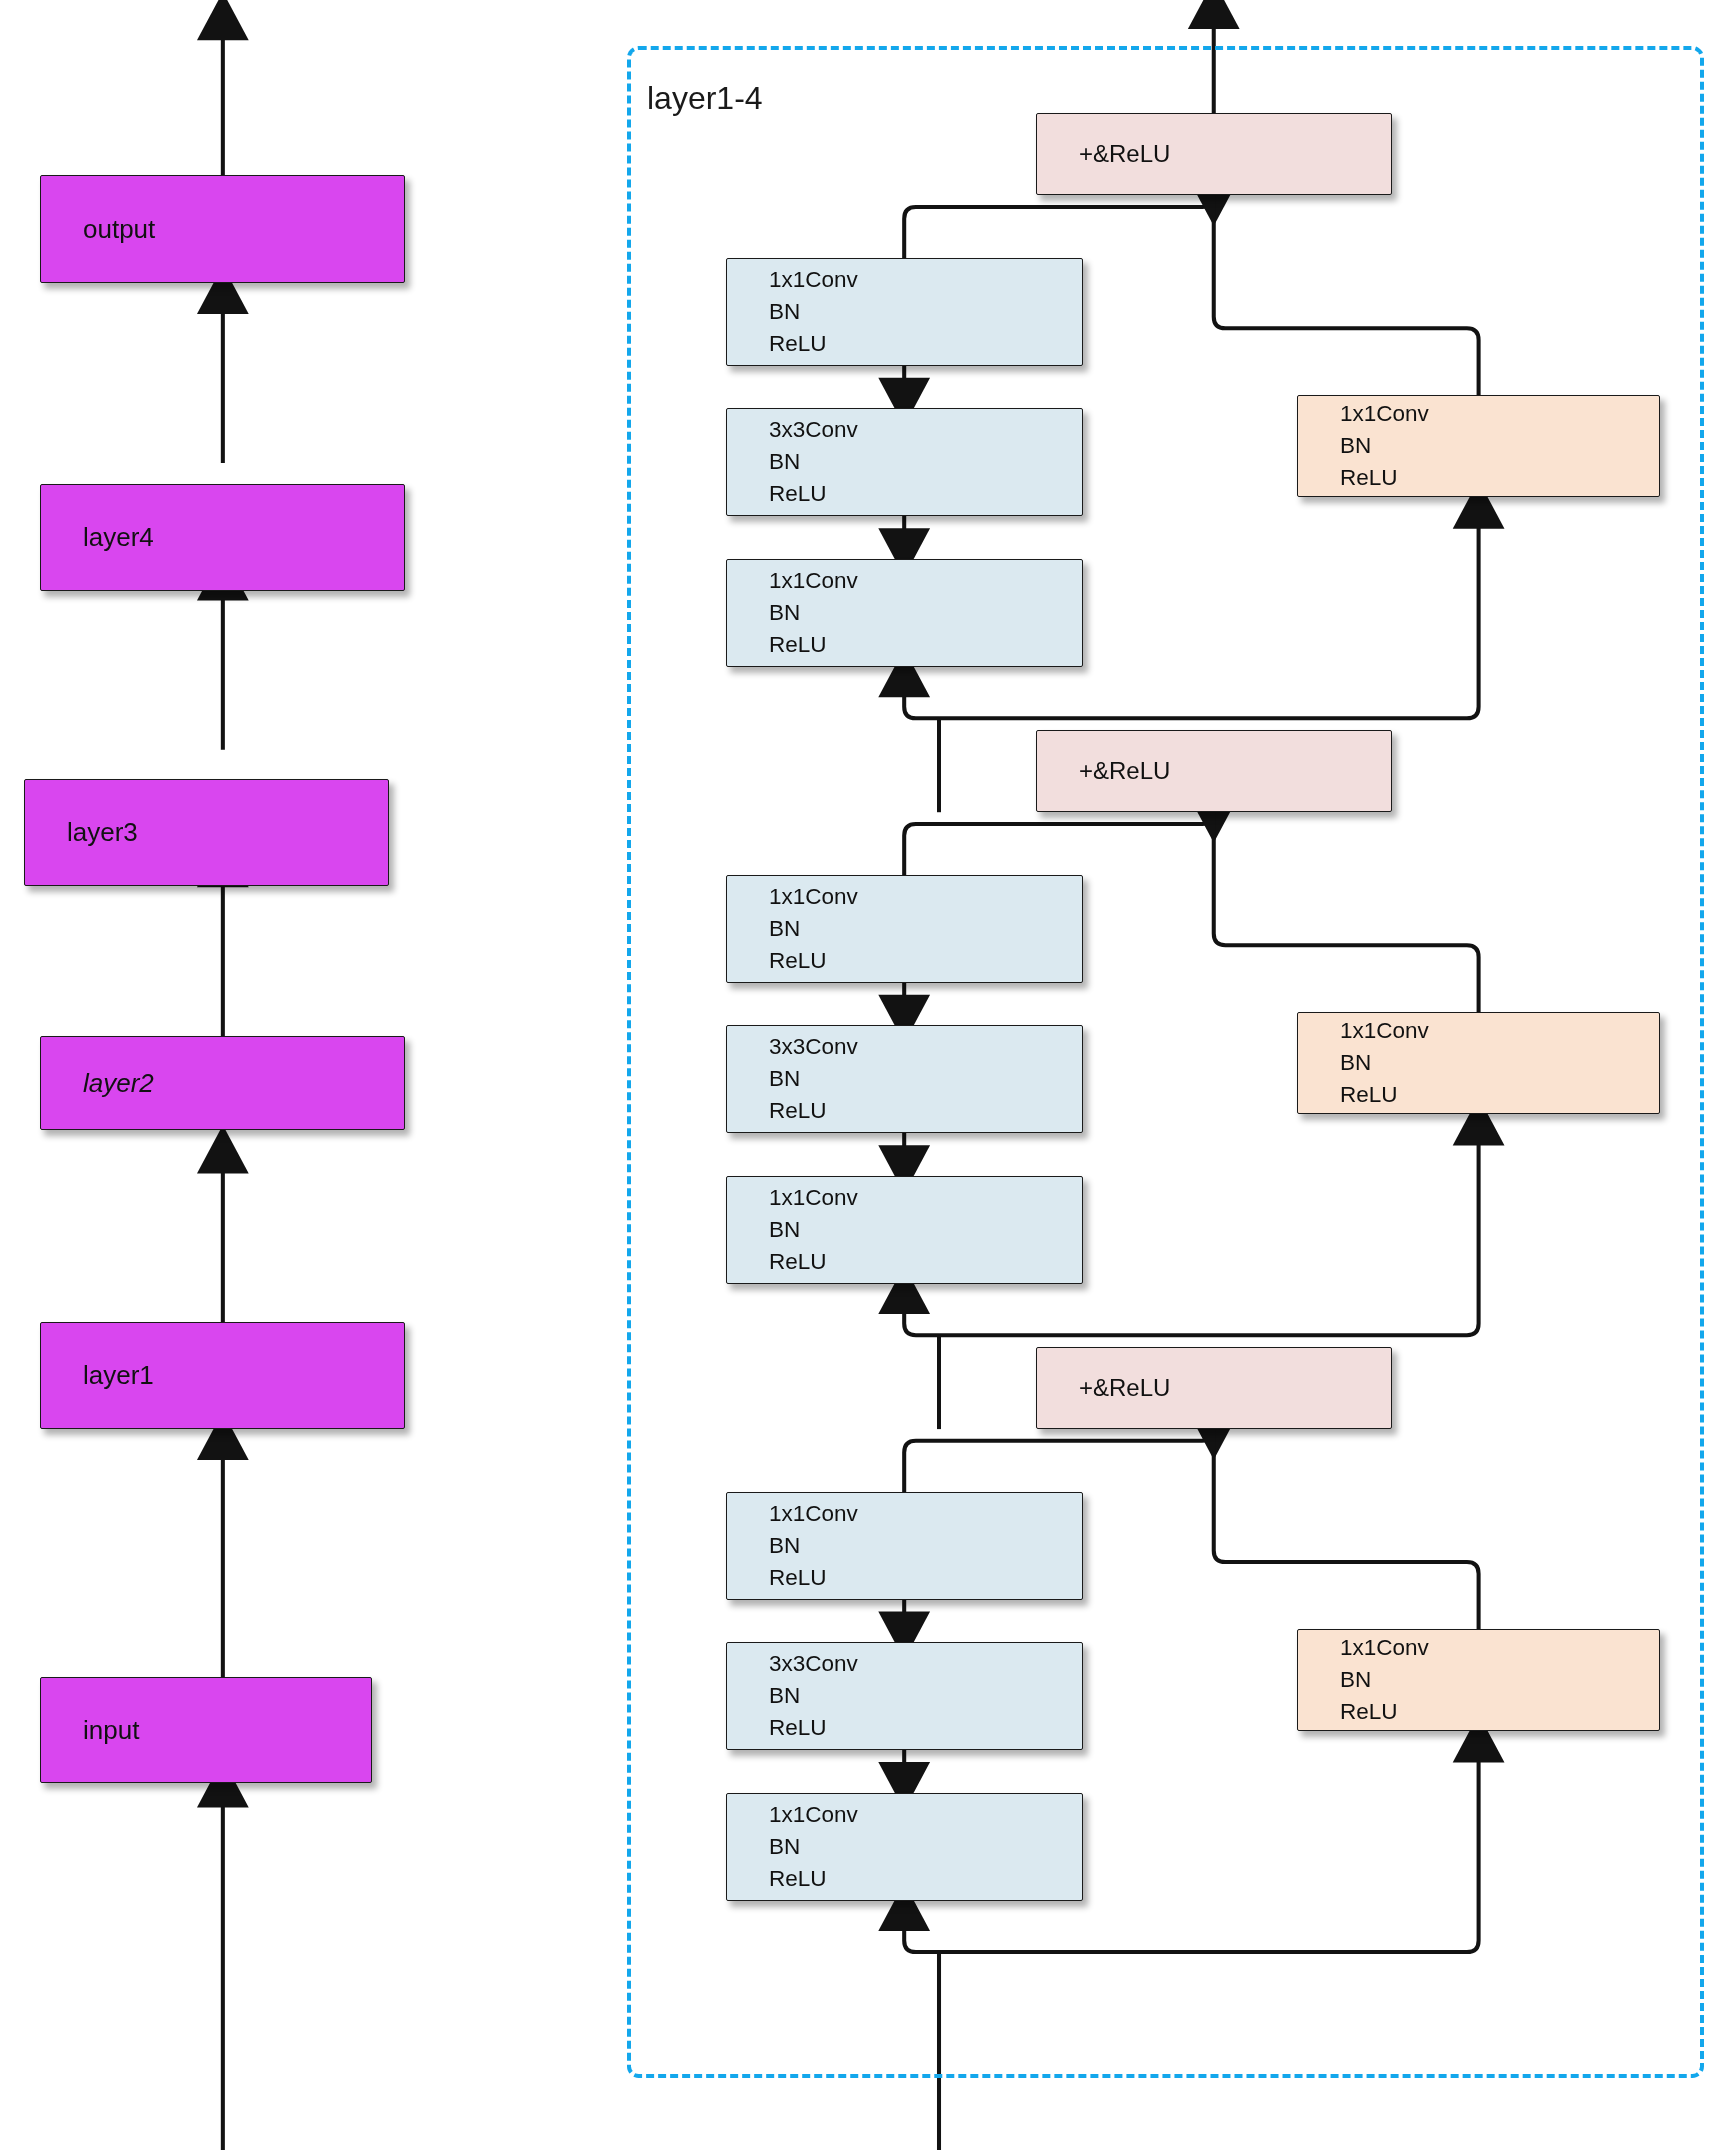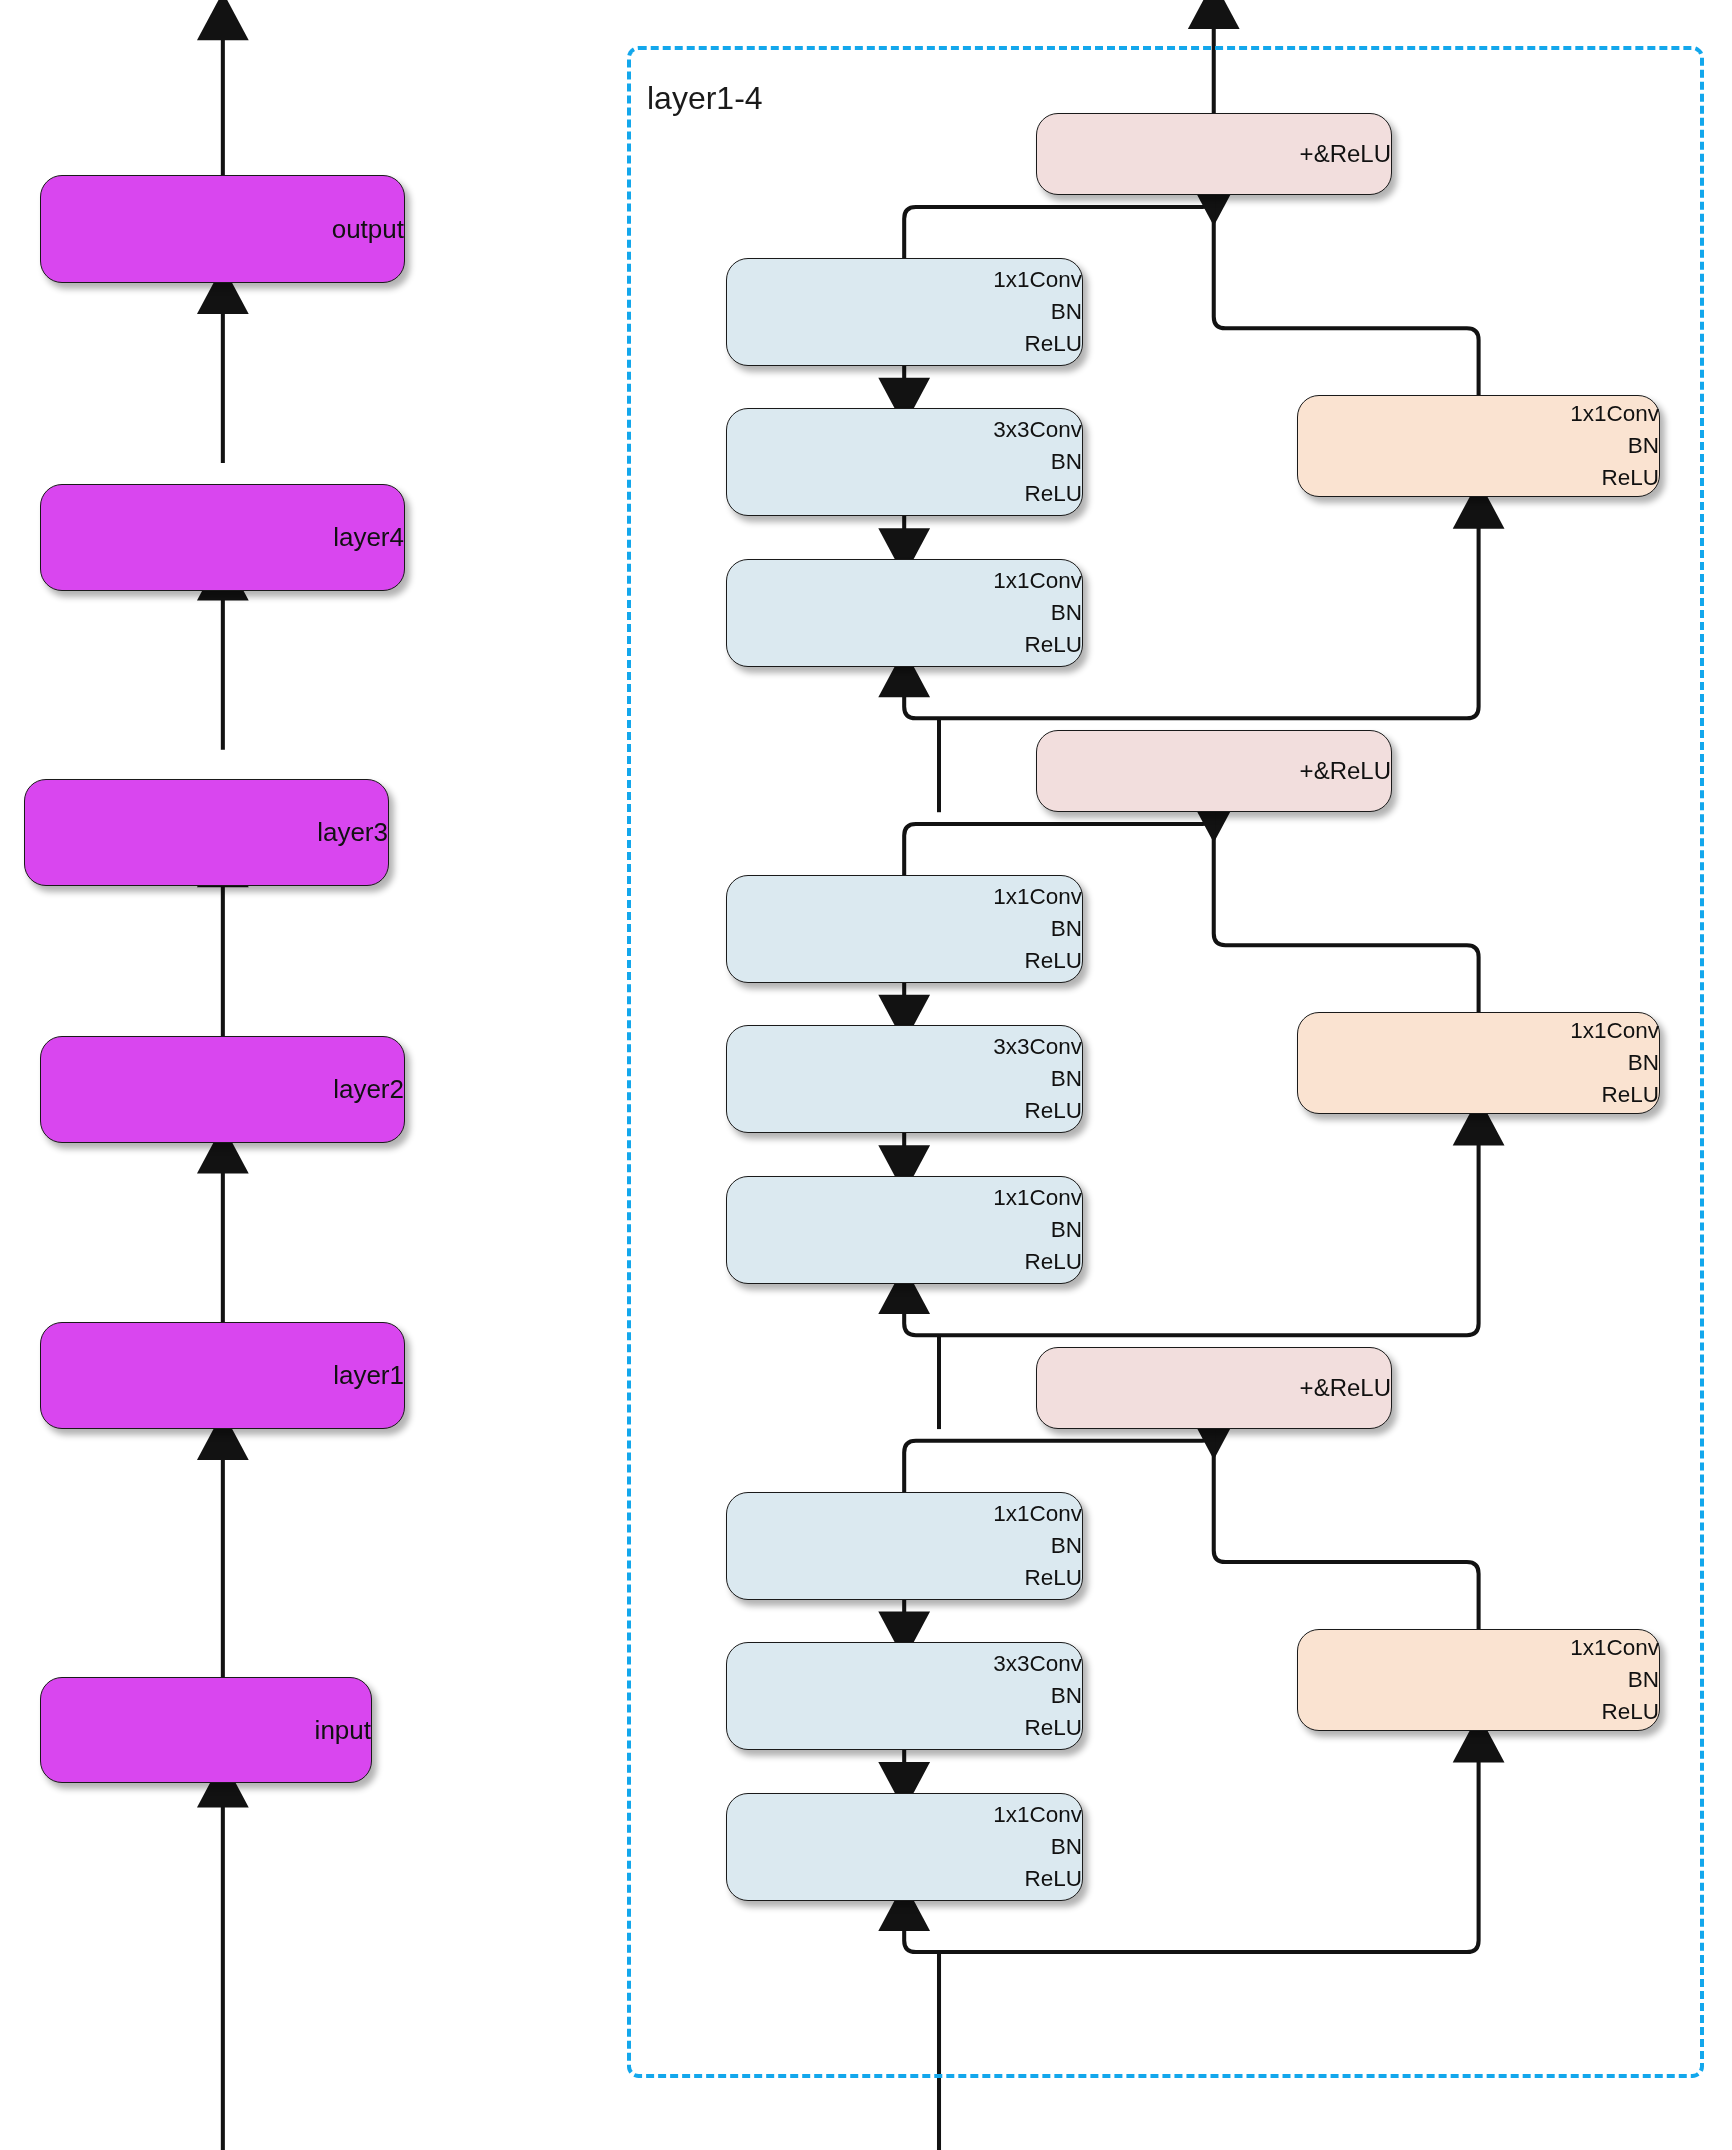--- a/index.html
+++ b/index.html
@@ -1,21 +1,21 @@
 <!DOCTYPE html>
 <html style="font-size:7.2px"><head>
 <meta charset="utf-8">
 <style>
   html,body{margin:0;padding:0;background:#ffffff;}
   #page{position:relative;width:1732px;height:2151px;background:#ffffff;
         font-family:"Liberation Sans", sans-serif;overflow:hidden;}
   #svg-layer{position:absolute;left:0;top:0;width:1732px;height:2151px;}
   .node{position:absolute;box-sizing:border-box;
-        border:1.8px solid #1a1a1a;border-radius:22px;
-        display:flex;flex-direction:column;align-items:flex-end;
+        border:1.8px solid #1a1a1a;border-radius:2px;
+        display:flex;flex-direction:column;align-items:flex-start;
         justify-content:center;text-align:center;color:#111111;
         box-shadow:4.5px 5.4px 6.3px rgba(0,0,0,0.30);padding-left:42px;}
   .node .ln{line-height:1.42;white-space:nowrap;}
   .stage{background:#d946ef;font-size:26px;}
   .conv{background:#dbe9f0;font-size:22.5px;}
   .skip{background:#fae3d1;font-size:22.5px;}
   .add{background:#f2dedd;font-size:24px;}
   .group-box{position:absolute;box-sizing:border-box;
         border:4px dashed #13a7ec;border-radius:11.7px;background:transparent;}
   .group-label{position:absolute;font-size:32px;color:#1a1a1a;
@@ -67,21 +67,21 @@
 
   <div class="node stage" style="left: 40px; top: 175px; width: 365px; height: 108px;">
     <span class="ln">output</span>
   </div>
   <div class="node stage" style="left: 40px; top: 484px; width: 365px; height: 107px;">
     <span class="ln">layer4</span>
   </div>
   <div class="node stage" style="left: 24px; top: 750px; width: 365px; height: 107px; margin-top: 29px;">
     <span class="ln">layer3</span>
   </div>
-  <div class="node stage" style="left: 40px; top: 1036px; width: 365px; height: 107px;">
+  <div class="node stage" style="left: 40px; top: 1036px; width: 365px; height: 94px; font-style: italic;">
     <span class="ln">layer2</span>
   </div>
   <div class="node stage" style="left: 40px; top: 1322px; width: 365px; height: 107px;">
     <span class="ln">layer1</span>
   </div>
   <div class="node stage" style="left: 40px; top: 1677px; width: 332px; height: 106px;">
     <span class="ln">input</span>
   </div>
 
   <div class="group-box" style="left: 627px; top: 46px; width: 1077px; height: 2032px;"></div>

